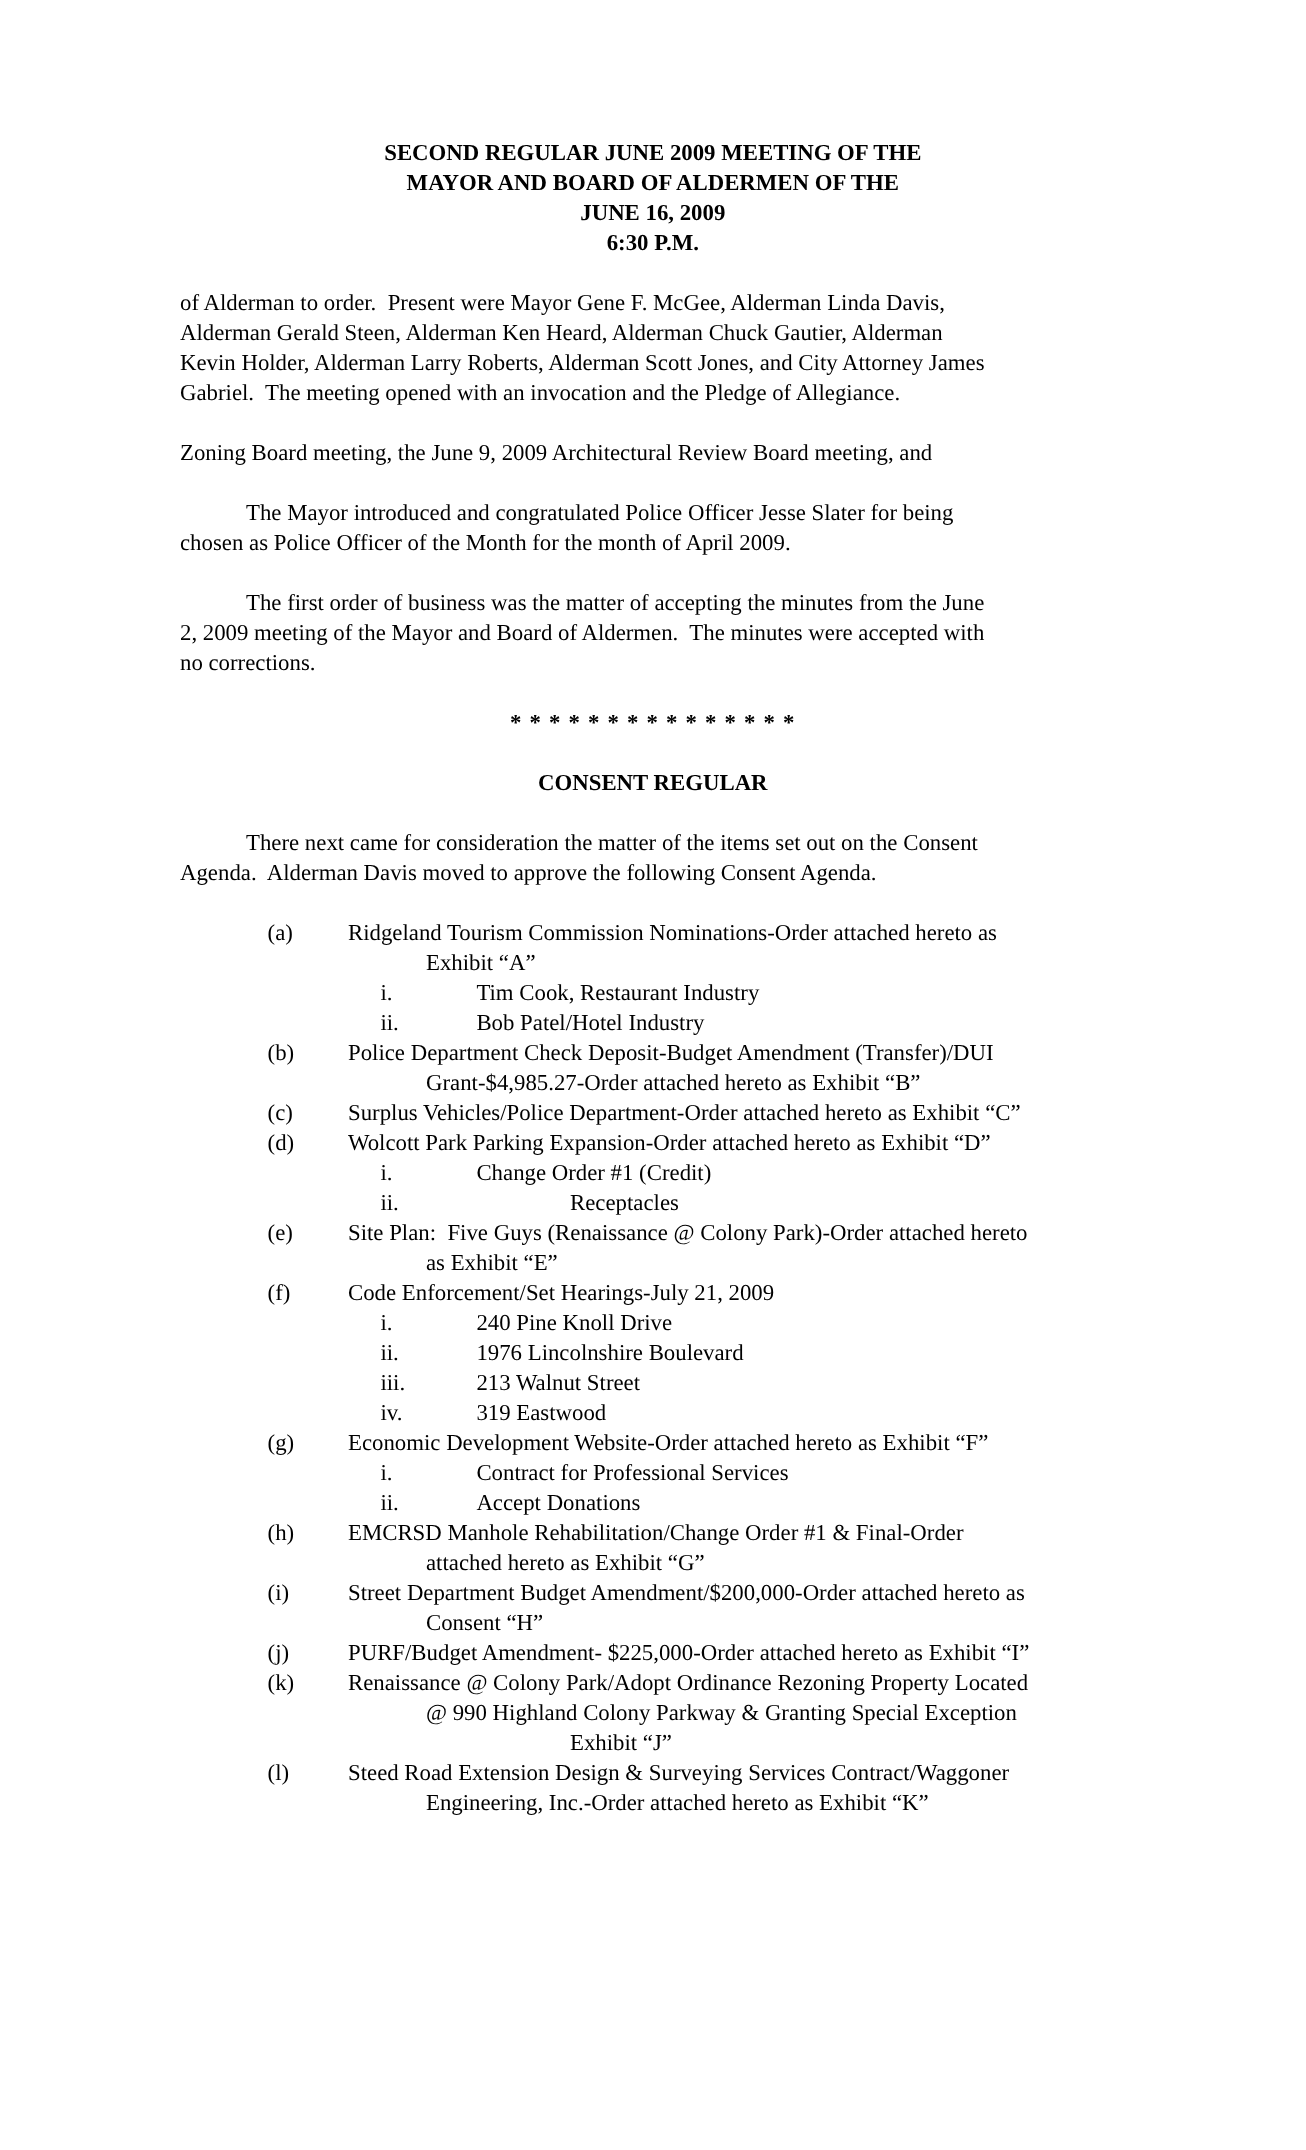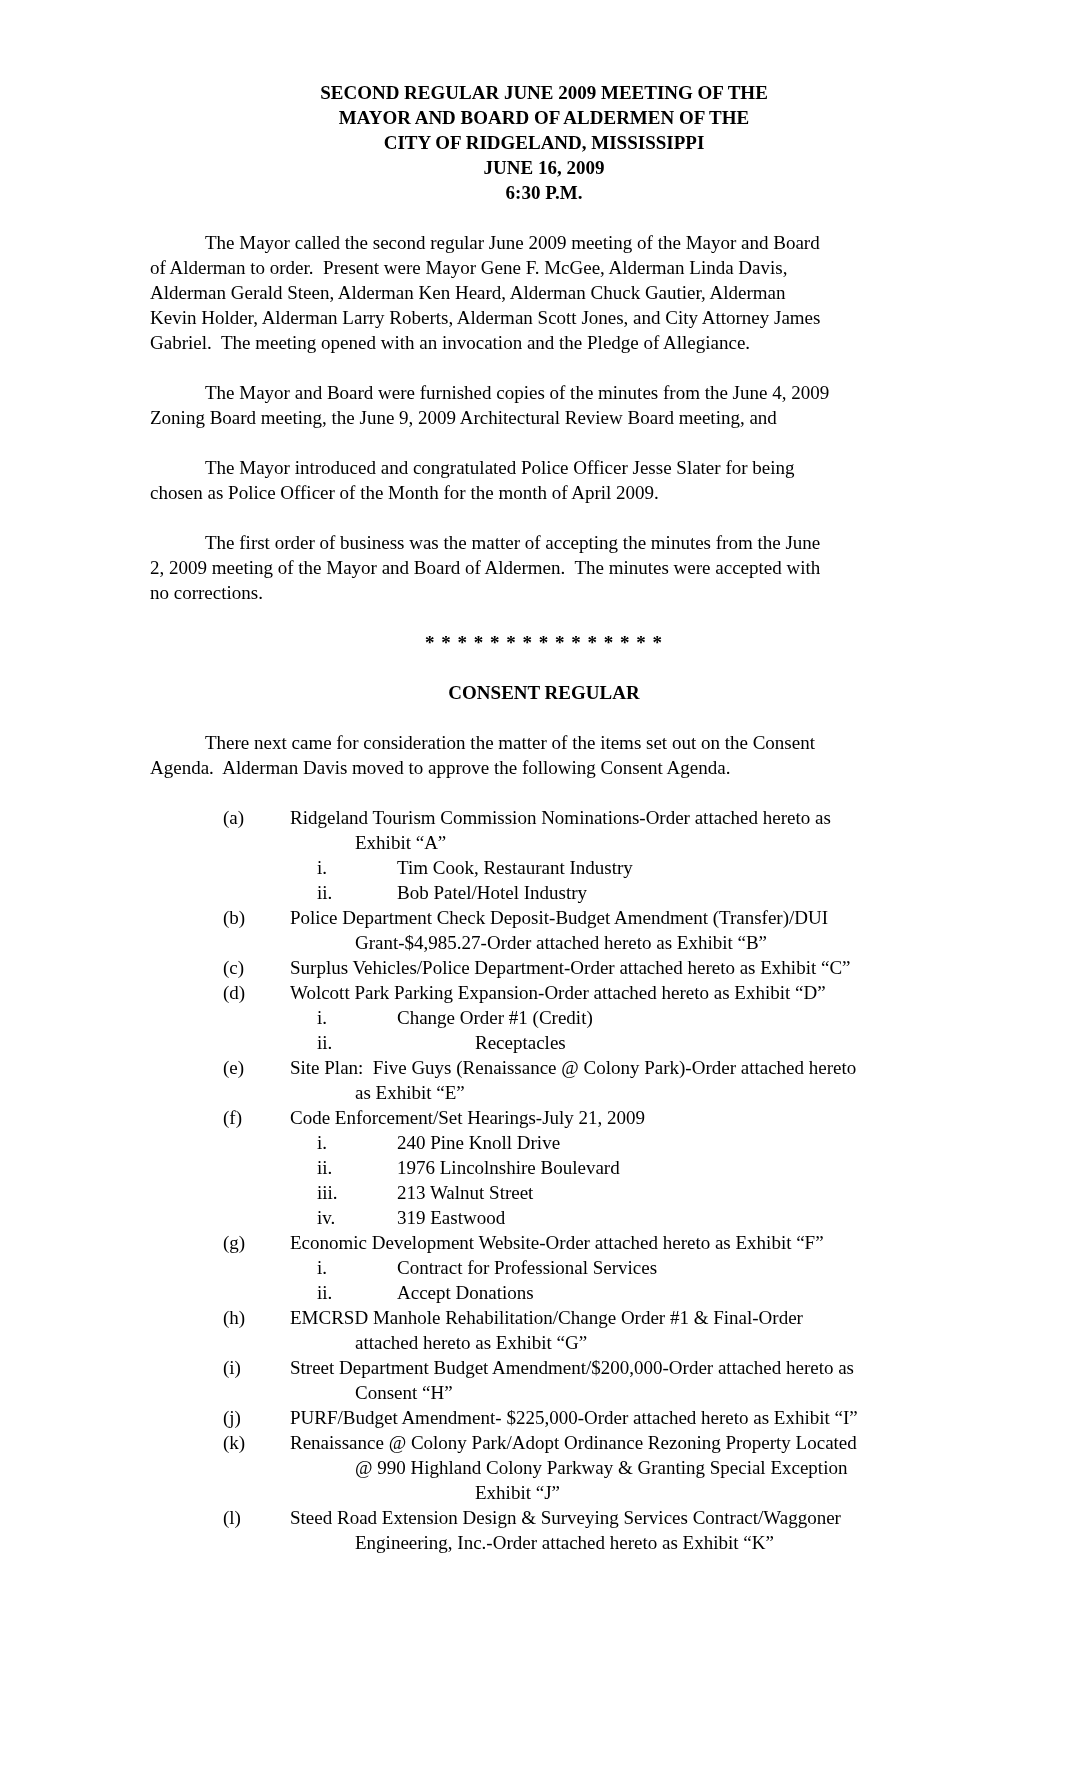--- a/index.html
+++ b/index.html
@@ -3,21 +3,21 @@
 <meta charset="utf-8">
 <style>
   html, body { margin:0; padding:0; }
   body {
     width:1088px; height:1792px;
     background:#ffffff; color:#000000;
     font-family:"Liberation Serif", "DejaVu Serif", serif;
     font-size:19px; line-height:25px;
     overflow:hidden;
   }
-  .doc { width:1088px; height:1366px; padding-top:80px; box-sizing:border-box; }
+  .doc { width:1088px; height:1366px; padding-top:104px; box-sizing:border-box;margin-top:11px; }
   .title { text-align:center; font-weight:bold; margin-bottom:25px; }
   .t-line { white-space:pre; }
   .para { margin-left:150px; margin-bottom:25px; }
   .line { white-space:pre; }
   .para .fl { padding-left:55px; }
   .sep { text-align:center; font-weight:bold; margin-bottom:25px; letter-spacing:1px; }
   .sec-head { text-align:center; font-weight:bold; margin-bottom:25px; }
   .agenda { margin-bottom:0; }
   .ag { position:relative; margin-left:150px; white-space:pre; }
   .ag .lbl { position:absolute; top:0; }
@@ -29,34 +29,31 @@
   .ag.cont2 { padding-left:273px; }
   .ag.cont3 { padding-left:325px; }
 </style>
 </head>
 <body>
 
 <div class="doc">
   <div class="title">
       <div class="t-line">SECOND REGULAR JUNE 2009 MEETING OF THE</div>
       <div class="t-line">MAYOR AND BOARD OF ALDERMEN OF THE</div>
-      <div class="t-line">CITY OF RIDGELAND, MISSISSIPPI</div>
       <div class="t-line">JUNE 16, 2009</div>
       <div class="t-line">6:30 P.M.</div>
     </div>
   <div id="paras">
       <div class="para">
-        <div class="line fl">The Mayor called the second regular June 2009 meeting of the Mayor and Board</div>
         <div class="line">of Alderman to order.  Present were Mayor Gene F. McGee, Alderman Linda Davis,</div>
         <div class="line">Alderman Gerald Steen, Alderman Ken Heard, Alderman Chuck Gautier, Alderman</div>
         <div class="line">Kevin Holder, Alderman Larry Roberts, Alderman Scott Jones, and City Attorney James</div>
         <div class="line">Gabriel.  The meeting opened with an invocation and the Pledge of Allegiance.</div>
       </div>
       <div class="para">
-        <div class="line fl">The Mayor and Board were furnished copies of the minutes from the June 4, 2009</div>
         <div class="line">Zoning Board meeting, the June 9, 2009 Architectural Review Board meeting, and</div>
       </div>
       <div class="para">
         <div class="line fl">The Mayor introduced and congratulated Police Officer Jesse Slater for being</div>
         <div class="line">chosen as Police Officer of the Month for the month of April 2009.</div>
       </div>
       <div class="para">
         <div class="line fl">The first order of business was the matter of accepting the minutes from the June</div>
         <div class="line">2, 2009 meeting of the Mayor and Board of Aldermen.  The minutes were accepted with</div>
         <div class="line">no corrections.</div>

